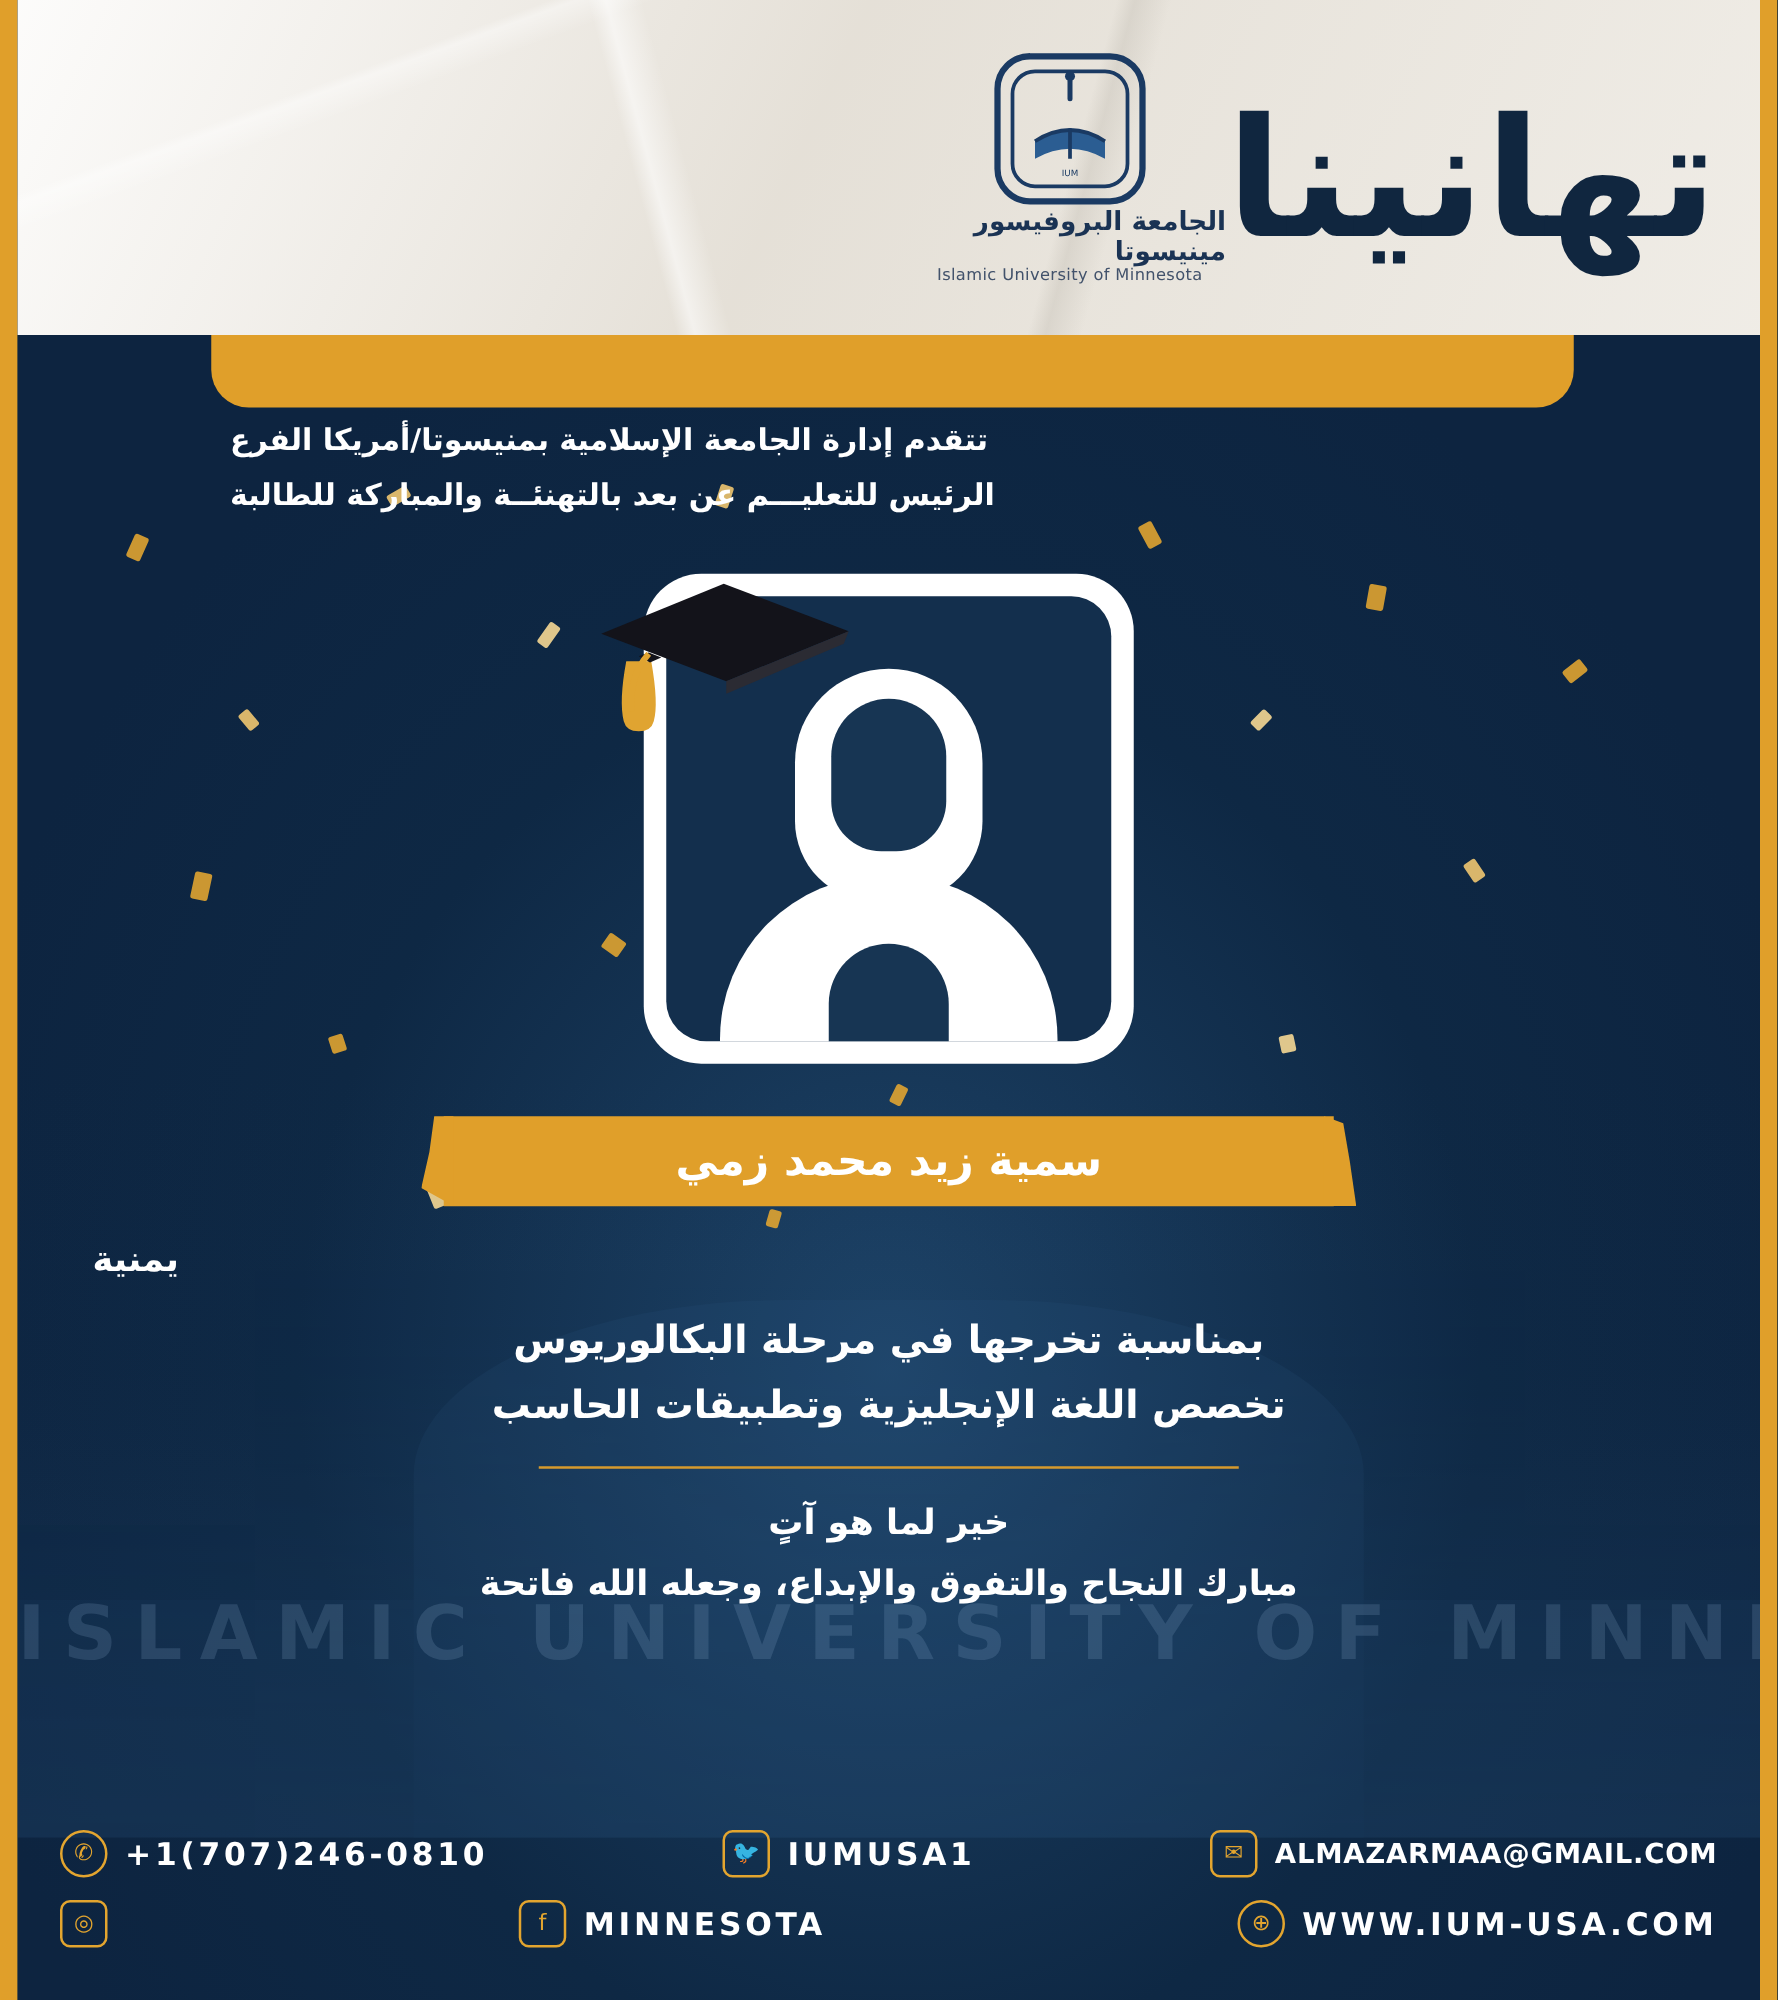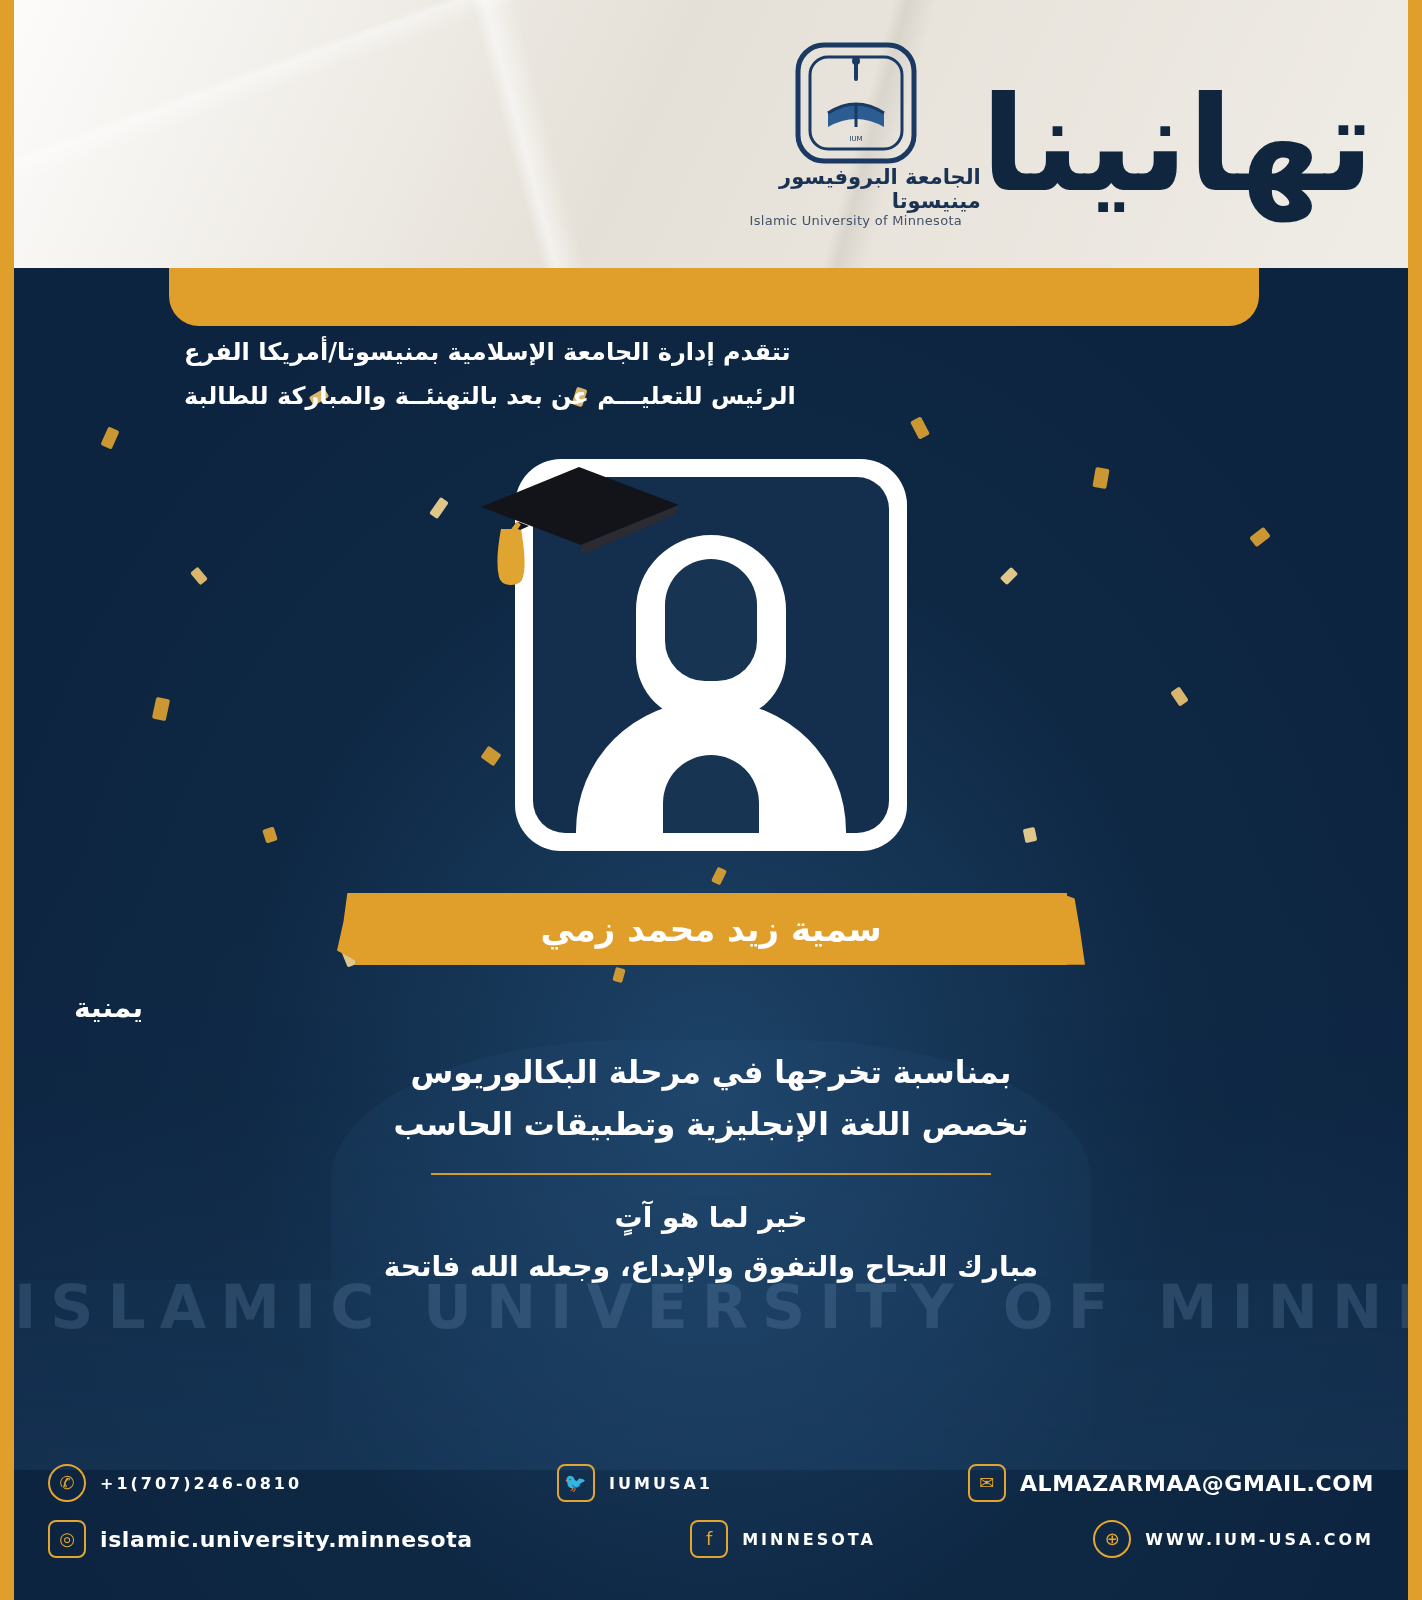--- a/index.html
+++ b/index.html
@@ -396,21 +396,21 @@
     display: flex;
     align-items: center;
     justify-content: center;
     color: #e3a52f;
     font-size: 18px;
     line-height: 1;
   }
   .contact .ico.round { border-radius: 50%; }
   .contact .txt {
     color: #ffffff;
-    font-size: 16px;
+    font-size: 25px;
     font-weight: 700;
     letter-spacing: 3px;
     direction: ltr;
     white-space: nowrap;
   }
   .contact .txt.small { font-size: 22px; letter-spacing: 0.6px; }
 </style>
 </head>
 <body>
 
@@ -539,20 +539,19 @@
         <div class="contact">
           <div class="ico round">⊕</div>
           <div class="txt">WWW.IUM-USA.COM</div>
         </div>
         <div class="contact">
           <div class="ico">f</div>
           <div class="txt">MINNESOTA</div>
         </div>
         <div class="contact">
           <div class="ico">◎</div>
-          <div class="txt small">islamic.university.minnesota</div>
         </div>
       </div>
 
     </div>
 
   </div>
 </div>
 
 </body></html>

